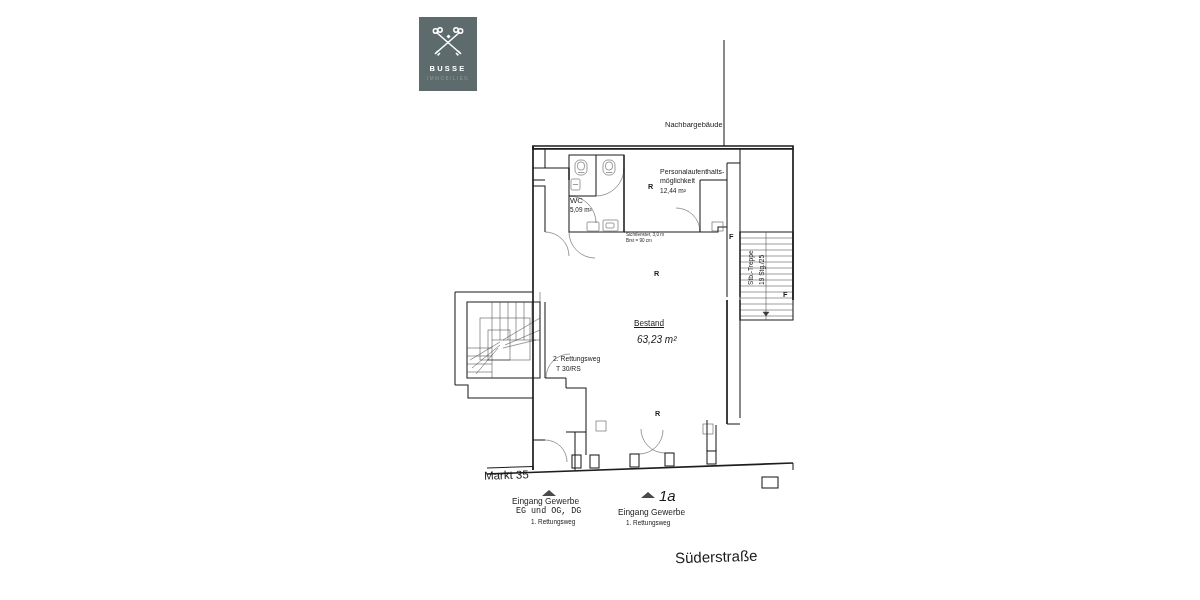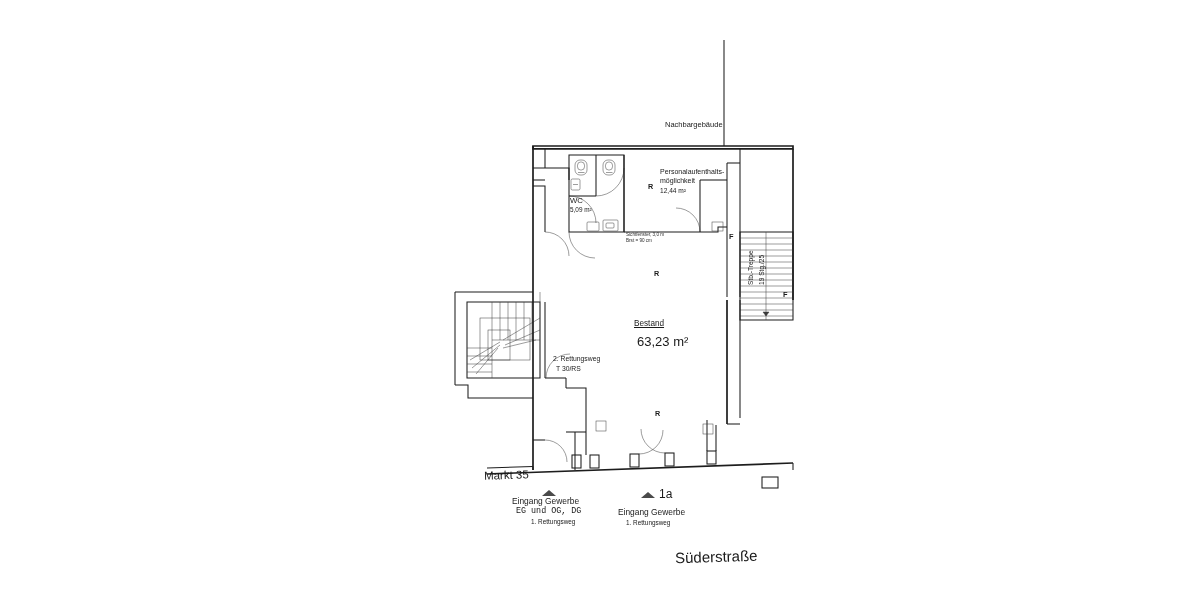--- a/index.html
+++ b/index.html
@@ -24,41 +24,60 @@
 
   
   .lbl{position:absolute;white-space:nowrap;color:#1a1a1a;
        font-family:"Liberation Sans",sans-serif;}
   .t-neighbour{font-size:7.5px;}
   .t-room{font-size:7px;line-height:8.2px;}
   .t-area{font-size:6.6px;}
   .t-wc{font-size:7.8px;}
   .t-wcarea{font-size:6.4px;}
   .t-bestand{font-size:8.2px;text-decoration:underline;}
-  .t-bestarea{font-size:13px;}
+  .t-bestarea{font-size:10px;font-style:italic;}
   .t-win{font-size:4.6px;line-height:5.6px;color:#2d2d2d;}
   .t-R{font-size:7.2px;font-weight:700;}
   .t-F{font-size:7.4px;font-weight:700;}
   .t-resc{font-size:6.8px;}
   .t-markt{font-size:11.5px;}
   .t-entr{font-size:8.4px;line-height:9.6px;text-align:center;}
   .t-entr-small{font-size:6.4px;}
-  .t-1a{font-size:12px;}
+  .t-1a{font-size:15px;font-style:italic;}
   .t-street{font-size:15px;}
   .t-stair{font-size:6.6px;}
   .rot-90{transform:rotate(-90deg);transform-origin:left top;}
   .skew{transform:rotate(-1.9deg);}
   .tri{width:0;height:0;border-left:7px solid transparent;
        border-right:7px solid transparent;border-bottom:6px solid #4a4a4a;}
 </style>
 </head>
 <body>
 
 <div id="stage">
 
+  <div class="logo">
+    <svg class="logo-keys" viewBox="0 0 42 34">
+      <g stroke="#ffffff" stroke-width="1.5" fill="none">
+        <line x1="9" y1="7" x2="33" y2="28"></line>
+        <line x1="33" y1="7" x2="9" y2="28"></line>
+        <circle cx="8.5" cy="6" r="2.2"></circle>
+          <circle cx="13" cy="5" r="2.2"></circle>
+        <circle cx="33.5" cy="6" r="2.2"></circle>
+          <circle cx="29" cy="5" r="2.2"></circle>
+        <path d="M31 26 l3 3 M29 28 l2.4 2.4"></path>
+        <path d="M11 26 l-3 3 M13 28 l-2.4 2.4"></path>
+      </g>
+      <g fill="#ffffff">
+        <rect x="20" y="10" width="3" height="3" transform="rotate(45 21.5 11.5)"></rect>
+      </g>
+    </svg>
+    <div class="logo-name">BUSSE</div>
+    <div class="logo-sub">IMMOBILIEN</div>
+  </div>
 
   <svg id="plan" viewBox="0 0 1200 600">
 
     <g>
       <line class="w1" x1="724" y1="40" x2="724" y2="146"></line>
     </g>
 
     <g>
       <path class="w2" d="M533 146 L793 146 L793 148.8 L533 148.8 Z"></path>
 

